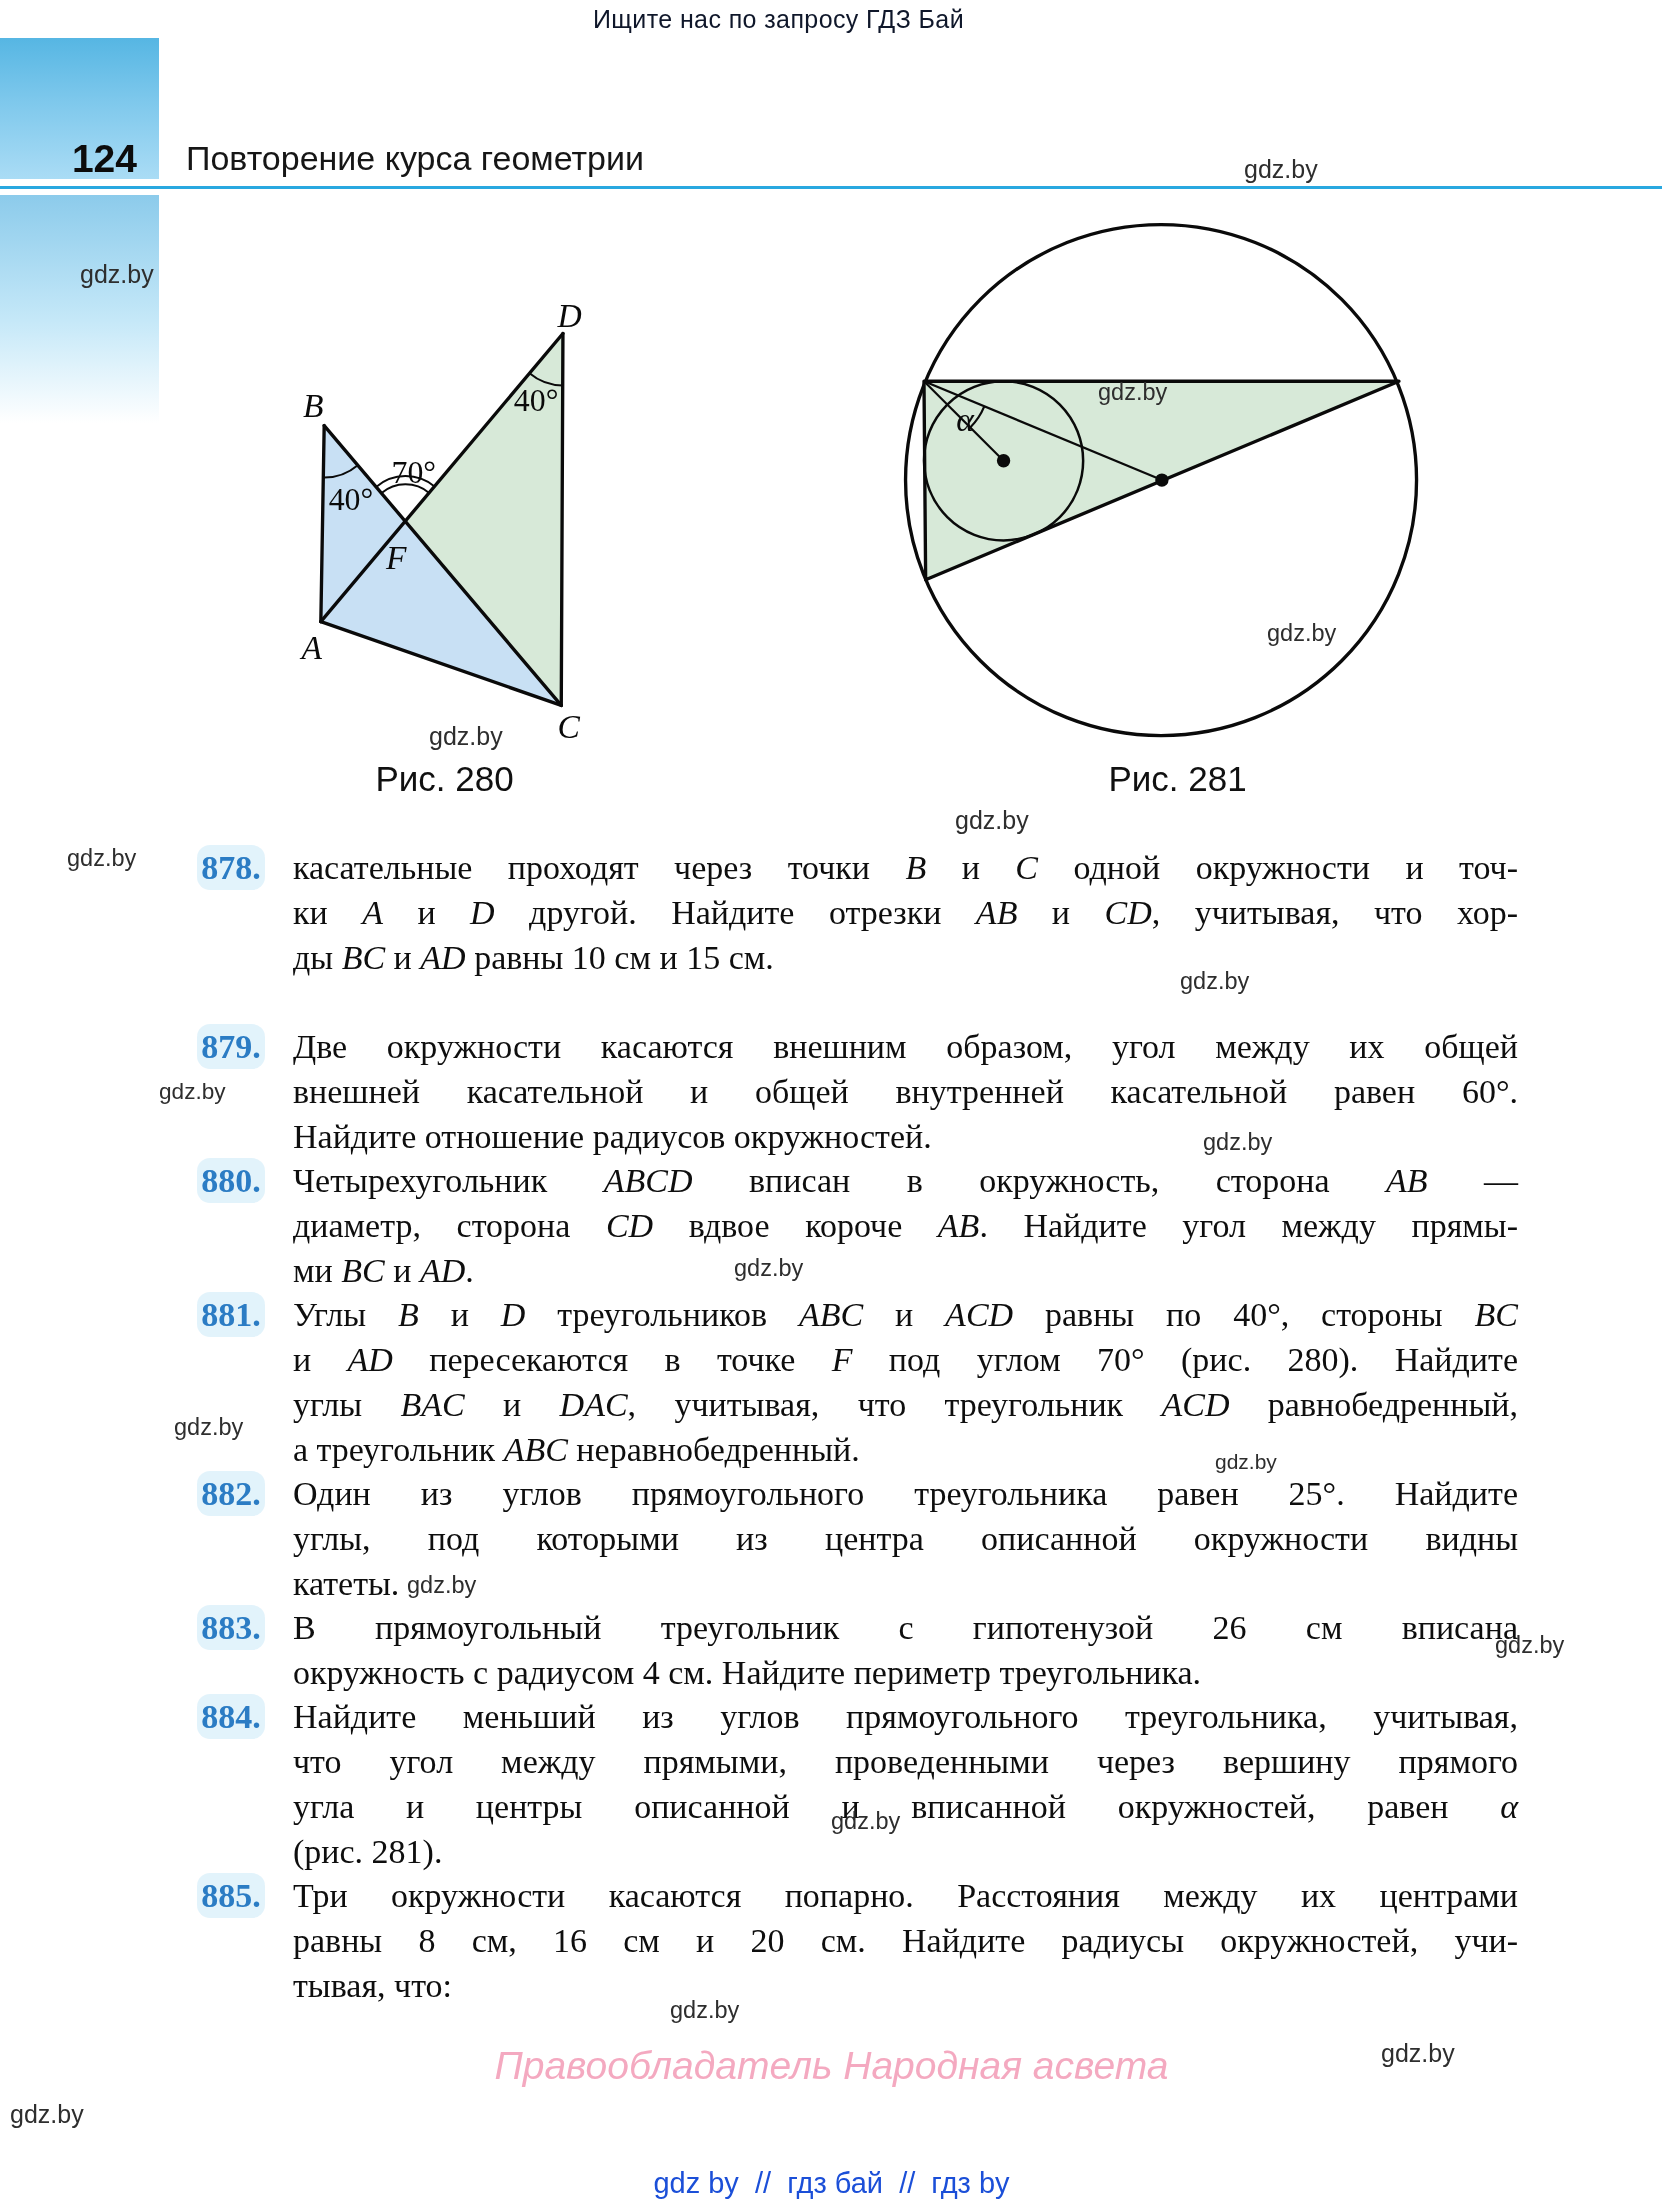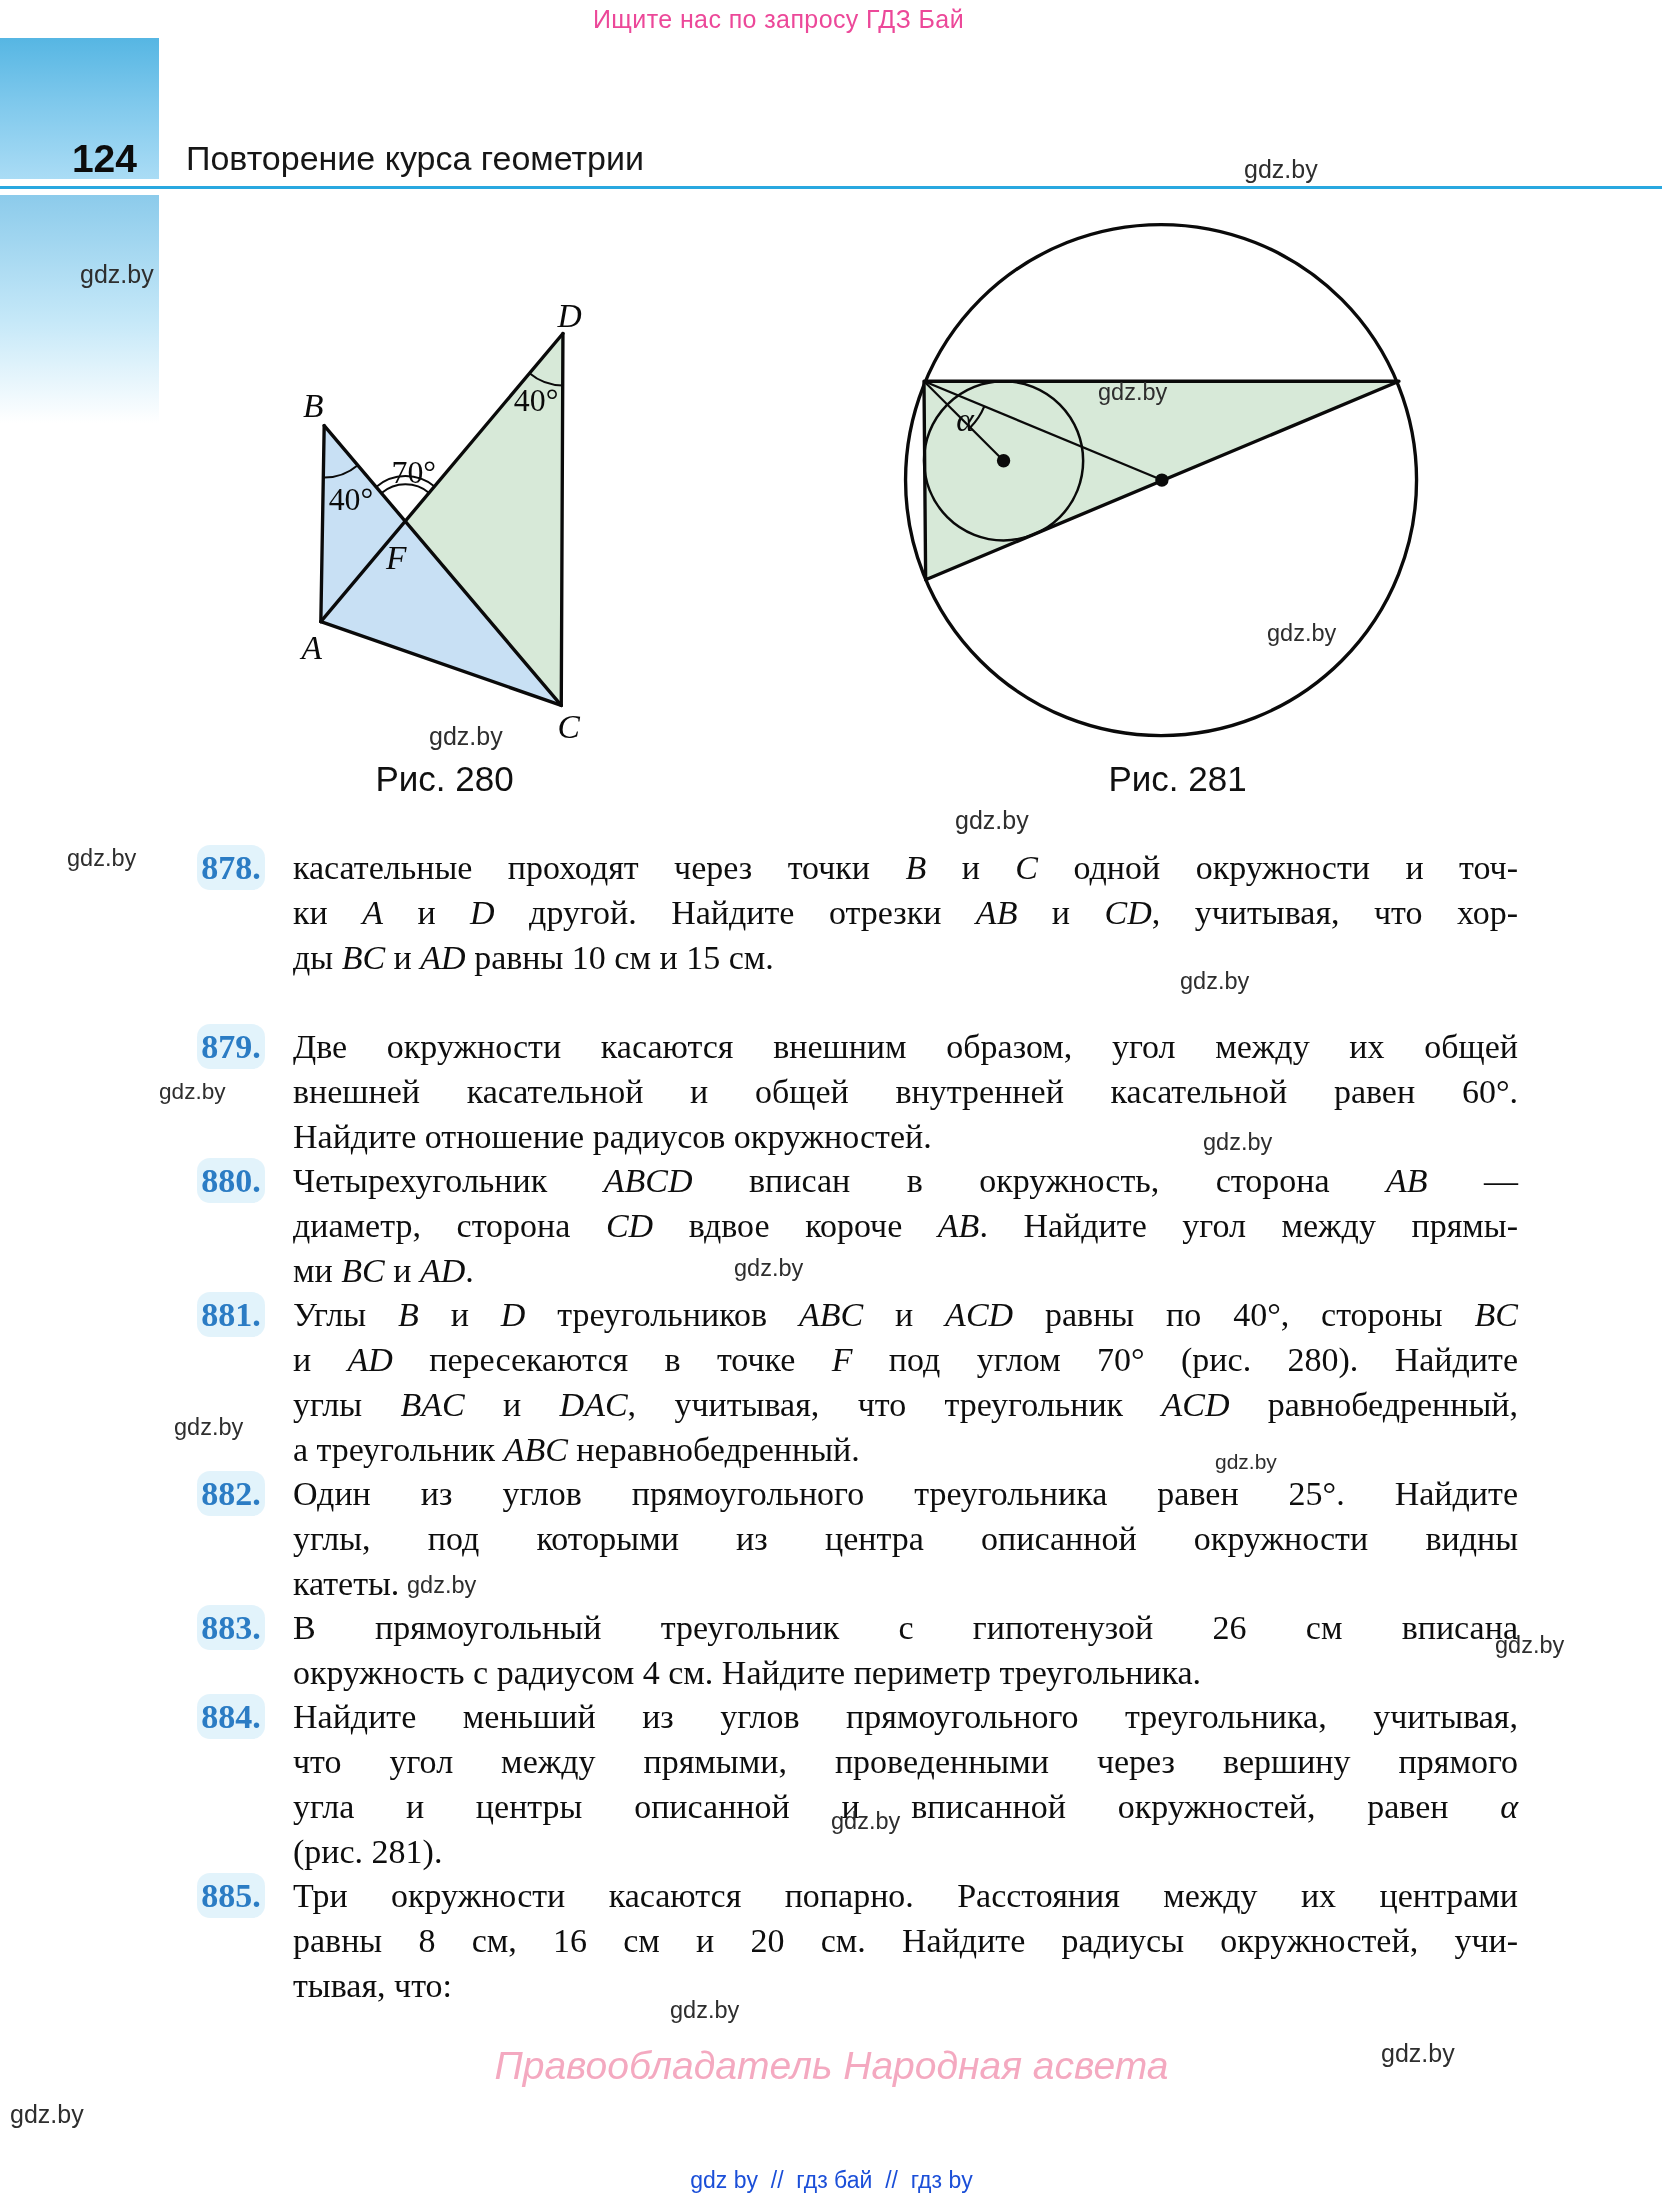--- a/index.html
+++ b/index.html
@@ -1,21 +1,21 @@
 <!DOCTYPE html>
 <html style="font-size:13.4px"><head>
 <meta charset="utf-8">
 <style>
   html,body{margin:0;padding:0;}
   body{width:1662px;height:2205px;position:relative;background:#ffffff;overflow:hidden;
        font-family:"Liberation Sans", sans-serif;}
   .abs{position:absolute;}
   
   .promo{left:276px;top:5px;width:1005px;text-align:center;font-size:25px;font-weight:500;
-         color:#ec4899;letter-spacing:0.4px;}
+         color:#0f172a;letter-spacing:0.4px;}
   .pagebox{left:0;top:38px;width:159px;height:141px;
            background:linear-gradient(180deg,#56b6e3 0%,#7ec8ec 45%,#aadcf5 100%);}
   .pagebox2{left:0;top:195px;width:159px;height:228px;
             background:linear-gradient(180deg,#8ccbeb 0%,#c5e8f8 55%,#ffffff 100%);}
   .pagenum{left:0;top:137px;width:137px;text-align:right;font-size:39px;font-weight:bold;color:#0c0c0c;}
   .htitle{left:186px;top:139px;font-size:34px;color:#161616;}
   .hline{left:0;top:186px;width:1662px;height:3.4px;background:#29a8e0;}
   
   svg.figs{left:0;top:0;width:1662px;height:2205px;pointer-events:none;}
   .caption{width:335px;text-align:center;font-size:35px;color:#101010;}
@@ -26,21 +26,21 @@
   
   .problem{position:absolute;left:293px;width:1225px;font-family:"Liberation Serif", serif;
            font-size:34px;line-height:45px;color:#0e0e0e;}
   .pline{height:45px;white-space:nowrap;}
   .pline.j{white-space:normal;text-align:justify;text-align-last:justify;}
   .pnum{position:absolute;right:1397px;font-family:"Liberation Serif", serif;font-weight:bold;
         font-size:34px;line-height:45px;color:#2b7cc4;background:rgba(160,214,243,.30);
         padding:0 4.2px;border-radius:13px;}
   
   .copyright{left:245px;top:2044px;width:1173px;text-align:center;font-size:39px;color:#f4a9c0;font-style:italic;}
-  .links{left:245px;top:2167px;width:1173px;text-align:center;font-size:23px;color:#1b4fd8;white-space:pre;}
+  .links{left:245px;top:2167px;width:1173px;text-align:center;font-size:29px;color:#1b4fd8;white-space:pre;}
 </style>
 </head>
 <body>
 
 <div class="abs promo">Ищите нас по запросу ГДЗ Бай</div>
 <div class="abs pagebox"></div>
 <div class="abs pagebox2"></div>
 <div class="abs pagenum">124</div>
 <div class="abs htitle">Повторение курса геометрии</div>
 <div class="abs hline"></div>

